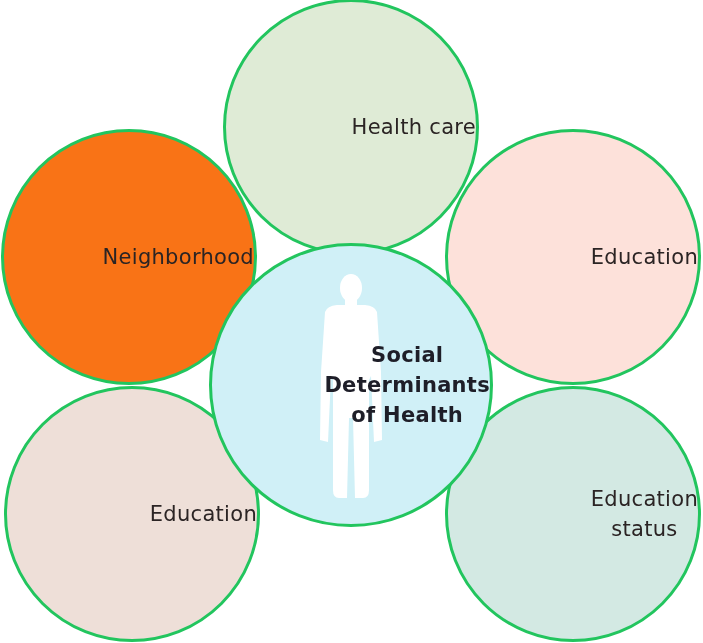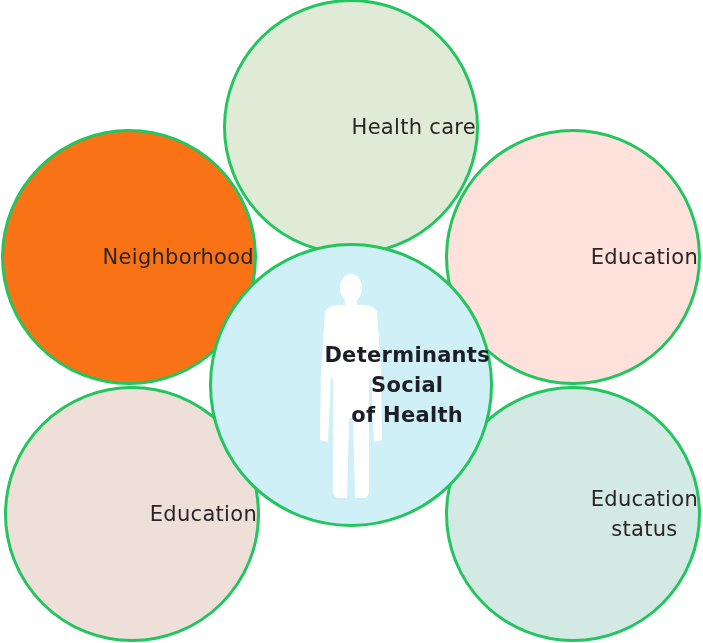--- a/index.html
+++ b/index.html
@@ -43,17 +43,17 @@
 
 <div class="circle center-circle">
   <svg class="silhouette" width="80" height="228" viewBox="0 0 80 228">
     <g fill="#ffffff">
       <ellipse cx="40" cy="16" rx="11" ry="14"></ellipse>
       <rect x="34" y="26" width="12" height="10"></rect>
       <path d="M14 40 Q16 34 26 33 L54 33 Q64 34 66 40 L70 100 L71 168 L63 170 L60 104 L58 108 L58 218 Q58 226 52 226 L44 226 L42 146 L38 146 L36 226 L28 226 Q22 226 22 218 L22 108 L20 104 L17 170 L9 168 L10 100 Z"></path>
     </g>
   </svg>
   <div class="center-label">
+    <div>Social</div>
     <div>Determinants</div>
-    <div>Social</div>
     <div>of Health</div>
   </div>
 </div>
 
 </body></html>

